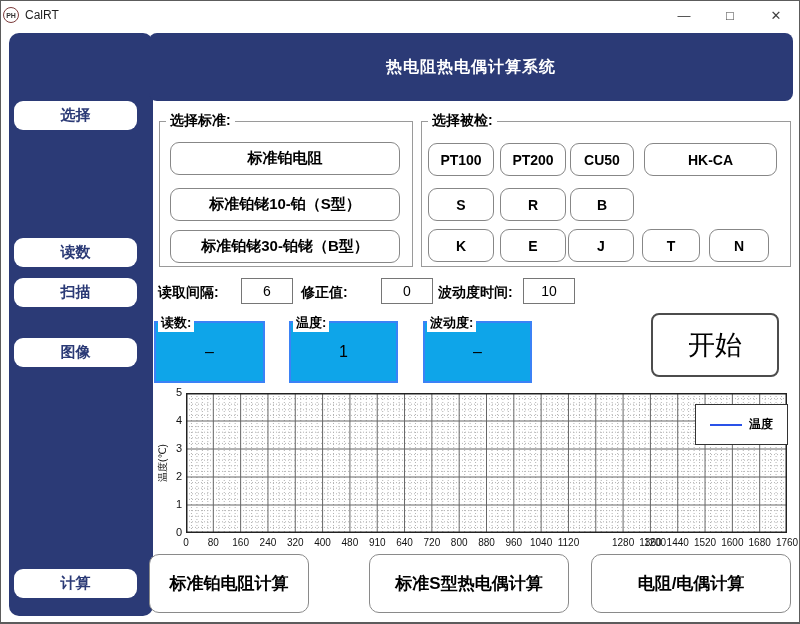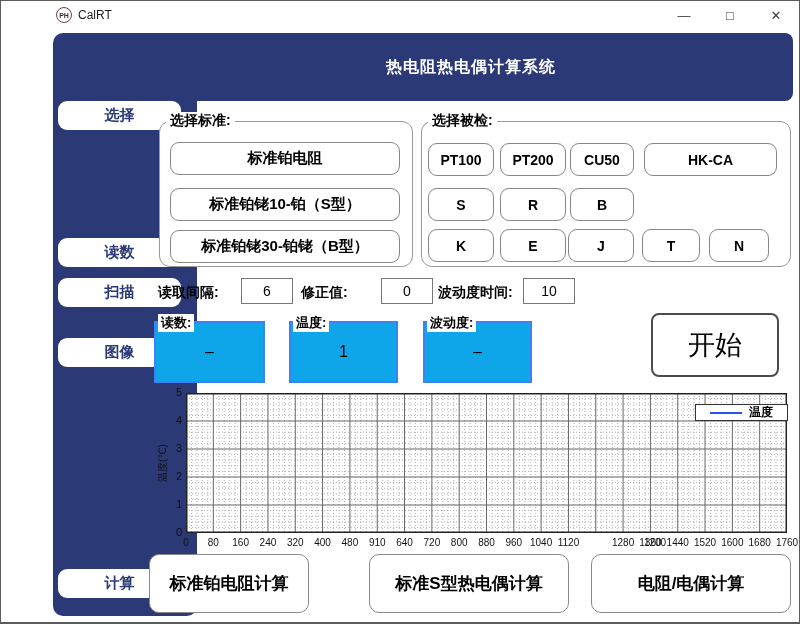--- a/index.html
+++ b/index.html
@@ -1,37 +1,37 @@
 <!DOCTYPE html>
 <html style="--navy: #2b3a76; --accent: #2a52e8;"><head>
 <meta charset="utf-8">
 <style>
   :root{ --navy:#2b3a76; --accent:#2a52e8; }
   html,body{margin:0;padding:0;background:#fff;}
   .window{position:relative;width:800px;height:624px;box-sizing:border-box;border:1px solid #5c5c5c;
           border-bottom-width:2px;background:#fff;overflow:hidden;
           font-family:"Liberation Sans","DejaVu Sans",sans-serif;color:#000;}
   
-  .titlebar{position:absolute;top:0;left:0;right:0;height:28px;display:flex;align-items:center;padding-left:9px;background:#fff;margin-left:46px;}
+  .titlebar{position:absolute;top:0;left:0;right:0;height:28px;display:flex;align-items:center;padding-left:2px;background:#fff;}
   .app-icon{width:16px;height:16px;border:1.5px solid #7c3b3b;border-radius:50%;box-sizing:border-box;
             display:flex;align-items:center;justify-content:center;font-size:7px;font-weight:bold;color:#333;}
   .app-title{margin-left:6px;font-size:12px;color:#1d1d1d;}
   .win-controls{margin-left:auto;display:flex;height:100%;}
   .win-btn{width:46px;height:100%;display:flex;align-items:center;justify-content:center;font-size:13px;color:#404040;}
   
-  .sidebar{position:absolute;left:8px;top:32px;width:144px;height:583px;background:var(--navy);border-radius:10px;margin-left:44px;}
+  .sidebar{position:absolute;left:8px;top:32px;width:144px;height:583px;background:var(--navy);border-radius:10px;}
   .side-btn{position:absolute;left:5px;width:123px;height:29px;background:#fff;border:none;border-radius:9px;
             font-family:inherit;font-weight:bold;font-size:15px;color:var(--navy);}
   .sb0{top:68px}.sb1{top:205px}.sb2{top:245px}.sb3{top:305px}.sb4{top:536px}
   
   .header{position:absolute;left:148px;top:32px;width:644px;height:68px;background:var(--navy);border-radius:8px;
           display:flex;align-items:center;justify-content:center;}
   .header span{color:#fff;font-size:16px;font-weight:bold;letter-spacing:1px;}
   
-  .groupbox{position:absolute;border:1px solid #9a9a9a;border-radius:11px;background:#fff;}
+  .groupbox{position:absolute;border:1px solid #9a9a9a;border-radius:0;background:#fff;}
   .std-group{left:158px;top:120px;width:252px;height:144px;}
   .dut-group{left:420px;top:120px;width:368px;height:144px;}
   .gb-legend{position:absolute;top:-10px;left:6px;background:#fff;padding:0 4px;font-weight:bold;font-size:14px;}
   .std-btn{position:absolute;left:10px;width:230px;height:33px;background:#fff;border:1px solid #878787;border-radius:9px;
            font-family:inherit;font-weight:bold;font-size:15px;color:#000;}
   .s0{top:20px}.s1{top:66px}.s2{top:108px}
   .dut-btn{position:absolute;height:33px;background:#fff;border:1px solid #878787;border-radius:9px;
            font-family:inherit;font-weight:bold;font-size:14px;color:#000;}
   .d0{left:6px;width:66px;top:21px}.d1{left:78px;width:66px;top:21px}.d2{left:148px;width:64px;top:21px}.d3{left:222px;width:133px;top:21px}
   .d4{left:6px;width:66px;top:66px}.d5{left:78px;width:66px;top:66px}.d6{left:148px;width:64px;top:66px}
@@ -52,21 +52,21 @@
              border-radius:8px;font-family:inherit;font-size:27px;color:#000;}
   
   .chart-area{position:absolute;left:155px;top:388px;width:645px;height:162px;}
   .ylabel{position:absolute;left:-28px;top:67px;width:70px;text-align:center;transform:rotate(-90deg);font-size:10px;color:#111;}
   #plot-svg{position:absolute;left:30px;top:4px;background:#fff;}
   #plot-svg .minor{stroke:#b3b3b3;stroke-width:1;stroke-dasharray:1 2;}
   #plot-svg .major{stroke:#666;stroke-width:1;}
   #plot-svg .frame{fill:none;stroke:#222;stroke-width:1.5;}
   .xtick{position:absolute;top:148px;transform:translateX(-50%);font-size:10px;color:#111;white-space:nowrap;}
   .ytick{position:absolute;left:2px;width:24px;text-align:right;font-size:11px;color:#111;}
-  .legendbox{position:absolute;left:539px;top:15px;width:93px;height:17px;box-sizing:border-box;border:1px solid #333;
+  .legendbox{position:absolute;left:539px;top:15px;width:93px;height:41px;box-sizing:border-box;border:1px solid #333;
              background:#fff;display:flex;align-items:center;justify-content:center;gap:7px;}
   .legend-line{width:32px;height:0;border-top:2px solid var(--accent);}
   .legend-text{font-size:12px;font-weight:bold;}
   
   .bottom-btn{position:absolute;top:553px;height:59px;background:#fff;border:1px solid #8a8a8a;border-radius:10px;
               font-family:inherit;font-weight:bold;font-size:17px;color:#000;}
   .bb0{left:148px;width:160px}.bb1{left:368px;width:200px}.bb2{left:590px;width:200px}
 </style>
 </head>
 <body>

